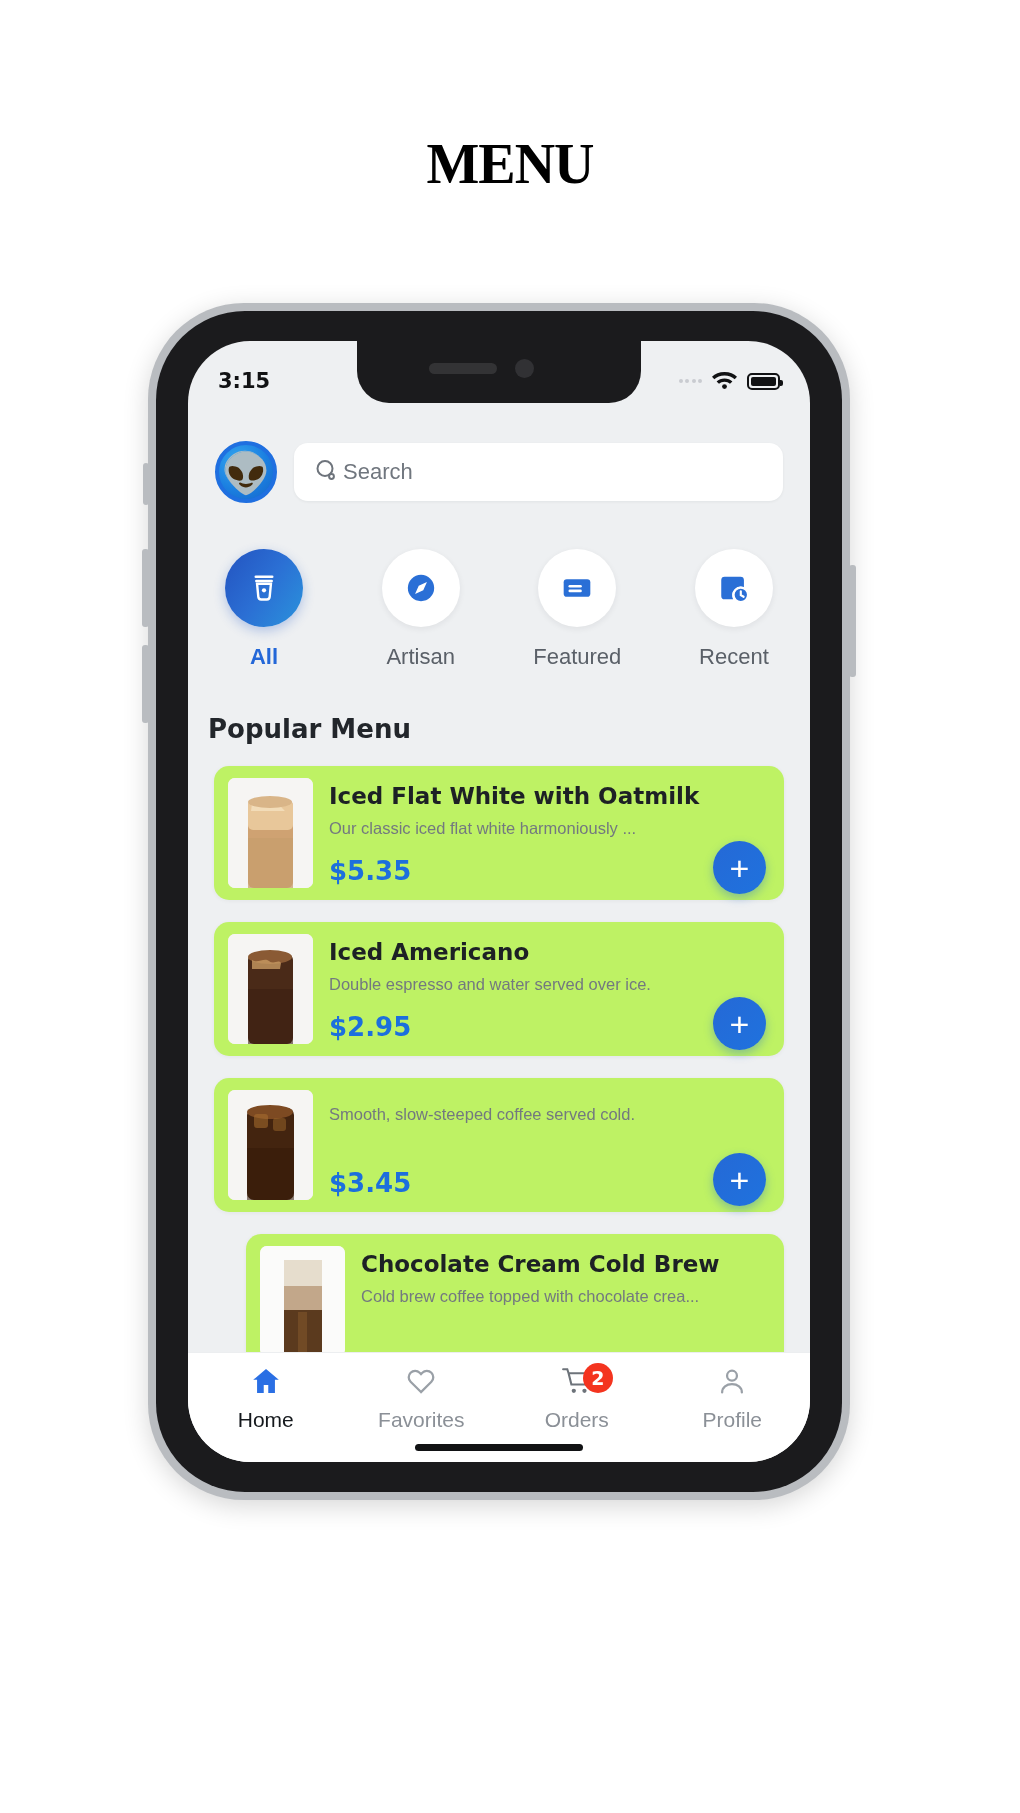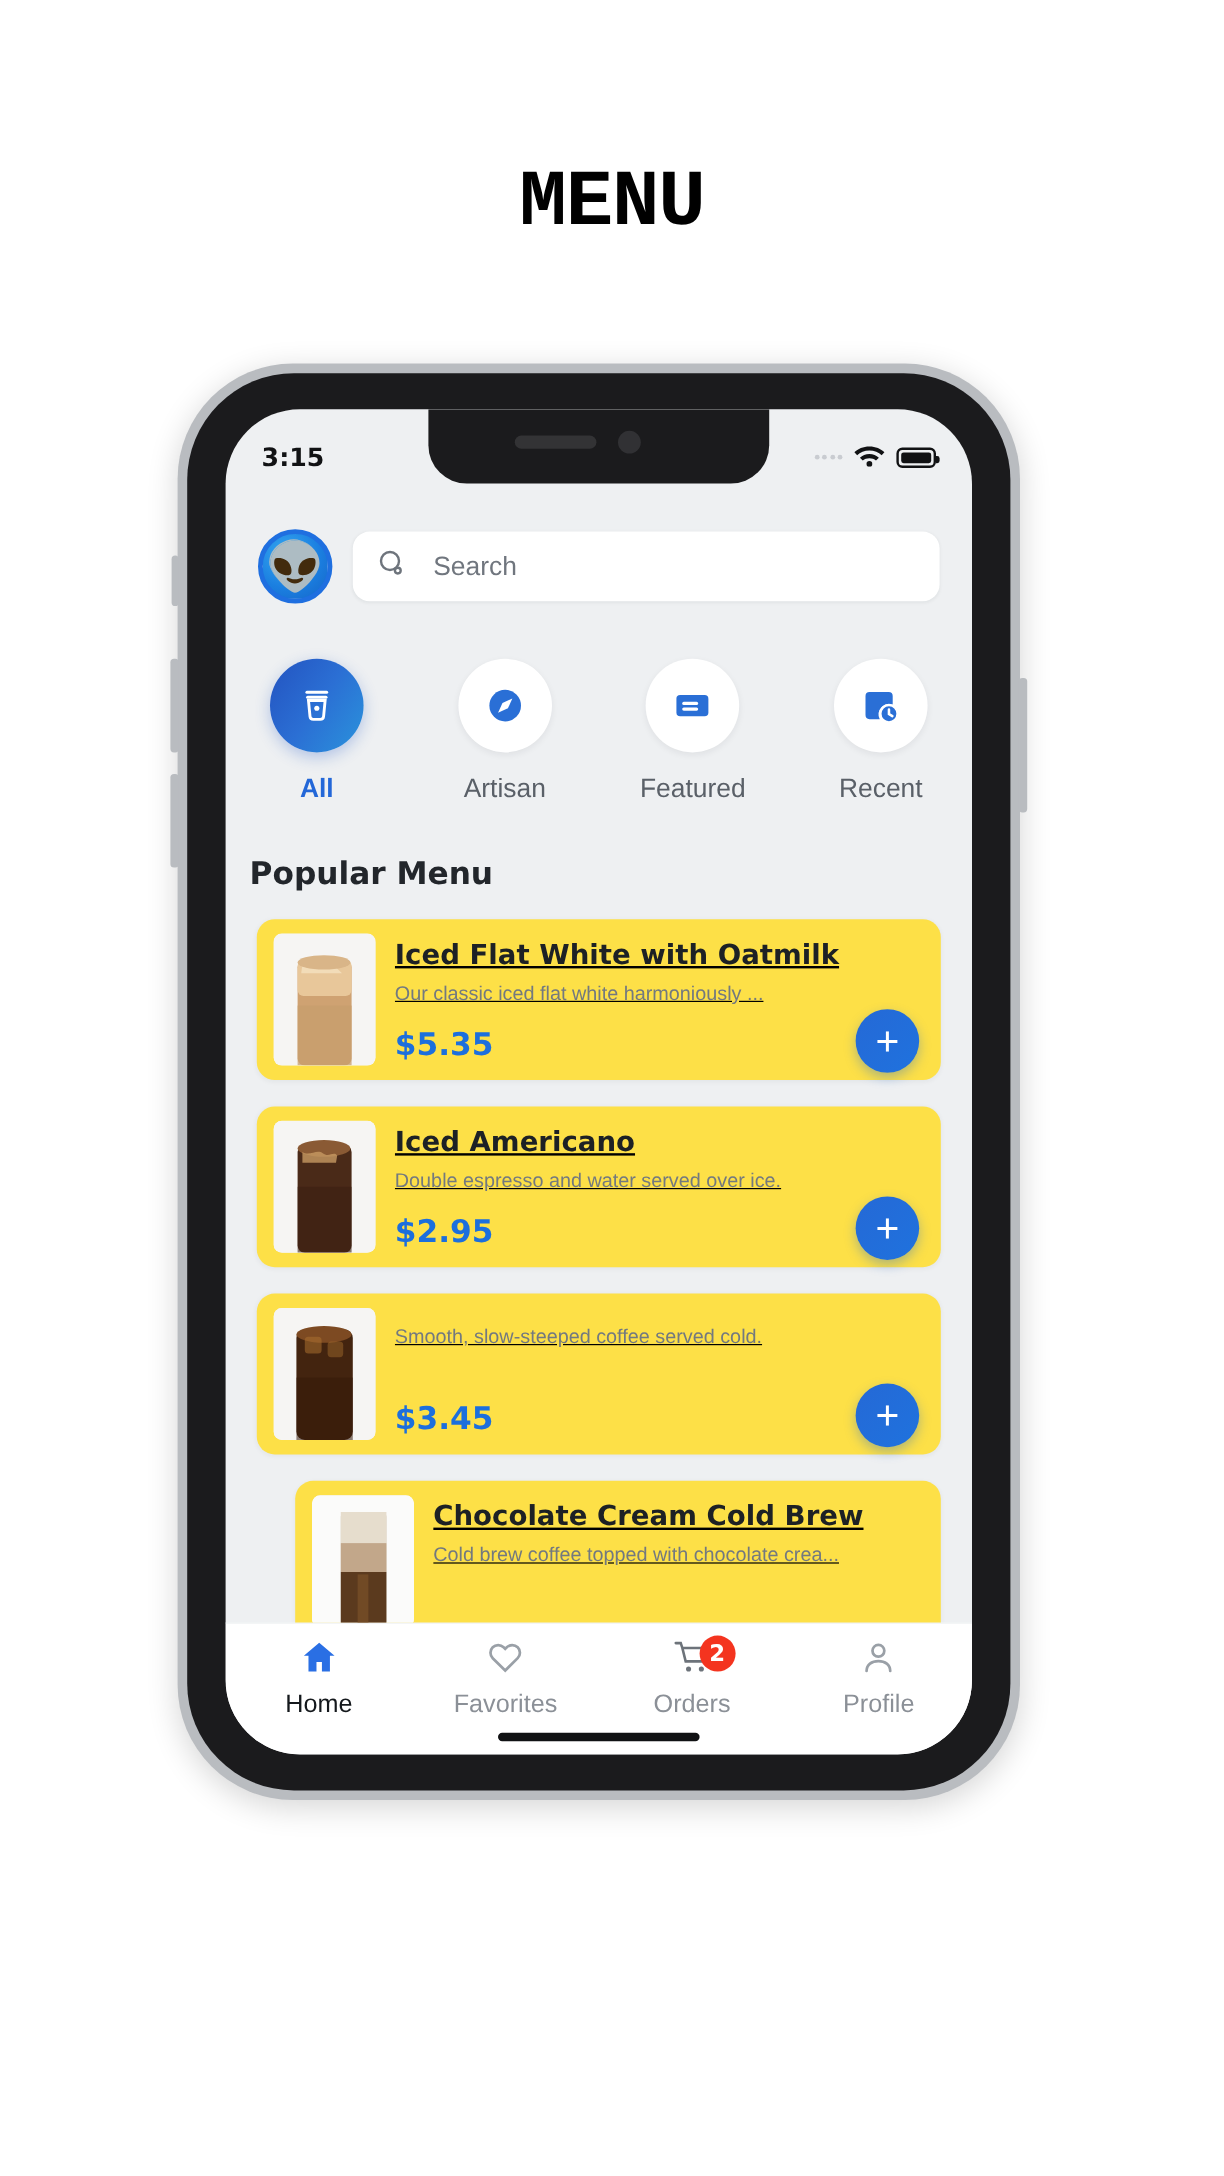--- a/index.html
+++ b/index.html
@@ -9,25 +9,25 @@
     font-family: "Liberation Sans", sans-serif;
     overflow: hidden;
     position: relative;
   }
 
   
   .page-title {
     position: absolute;
     top: 132px; left: 0; width: 1020px;
     text-align: center;
-    font-size: 66px;
+    font-size: 56px;
     font-weight: 800;
     letter-spacing: -1px;
     color: #000000;
-    font-family: Liberation Mono, monospace;
+    font-family: Liberation Serif, serif;
   }
 
   
   .phone-outer {
     position: absolute;
     left: 148px; top: 303px;
     width: 702px; height: 1197px;
     background: #b9bcc0;
     border-radius: 96px;
     box-shadow: 0 6px 26px rgba(0,0,0,.16);
@@ -134,21 +134,21 @@
   .avatar .suit {
     position: absolute; left: 50%; top: 52%;
     transform: translate(-50%,-50%);
     font-size: 40px; line-height: 1;
   }
   .search-box {
     flex: 1; height: 58px;
     background: #ffffff;
     border-radius: 14px;
     display: flex; align-items: center;
-    gap: 22px; padding: 16px 20px;
+    gap: 4px; padding: 16px 20px;
     box-shadow: 0 1px 3px rgba(25,30,40,.06);
     justify-content: space-between;
   }
   .search-box .mag { flex: 0 0 auto; }
   .search-input {
     border: 0; outline: 0; background: transparent;
     font-family: "Liberation Sans", sans-serif;
     font-size: 22px; color: #4b5159;
     width: 100%;
   }
@@ -180,29 +180,28 @@
     font-family: "DejaVu Sans", sans-serif;
   }
 
   
   .list {
     flex: 1; overflow: hidden;
     padding: 22px 26px 0 26px;
     display: flex; flex-direction: column; gap: 22px;
   }
   .card {
-    background: #fde047;
+    background: #bef264;
     border-radius: 15px;
     min-height: 134px;
     display: flex; gap: 0;
     padding: 12px 14px;
     box-shadow: 0 1px 4px rgba(25,30,40,.05);
     position: relative;
     flex: 0 0 auto;
-    text-decoration: underline;
   }
   .thumb {
     width: 85px; height: 110px; flex: 0 0 85px;
     border-radius: 7px; overflow: hidden;
     background: #f4f4f3;
     position: relative;
   }
   .card-body { flex: 1; padding: 5px 0 0 16px; position: relative; }
   .card-title {
     font-size: 23px; font-weight: 700; color: #1d2125;

